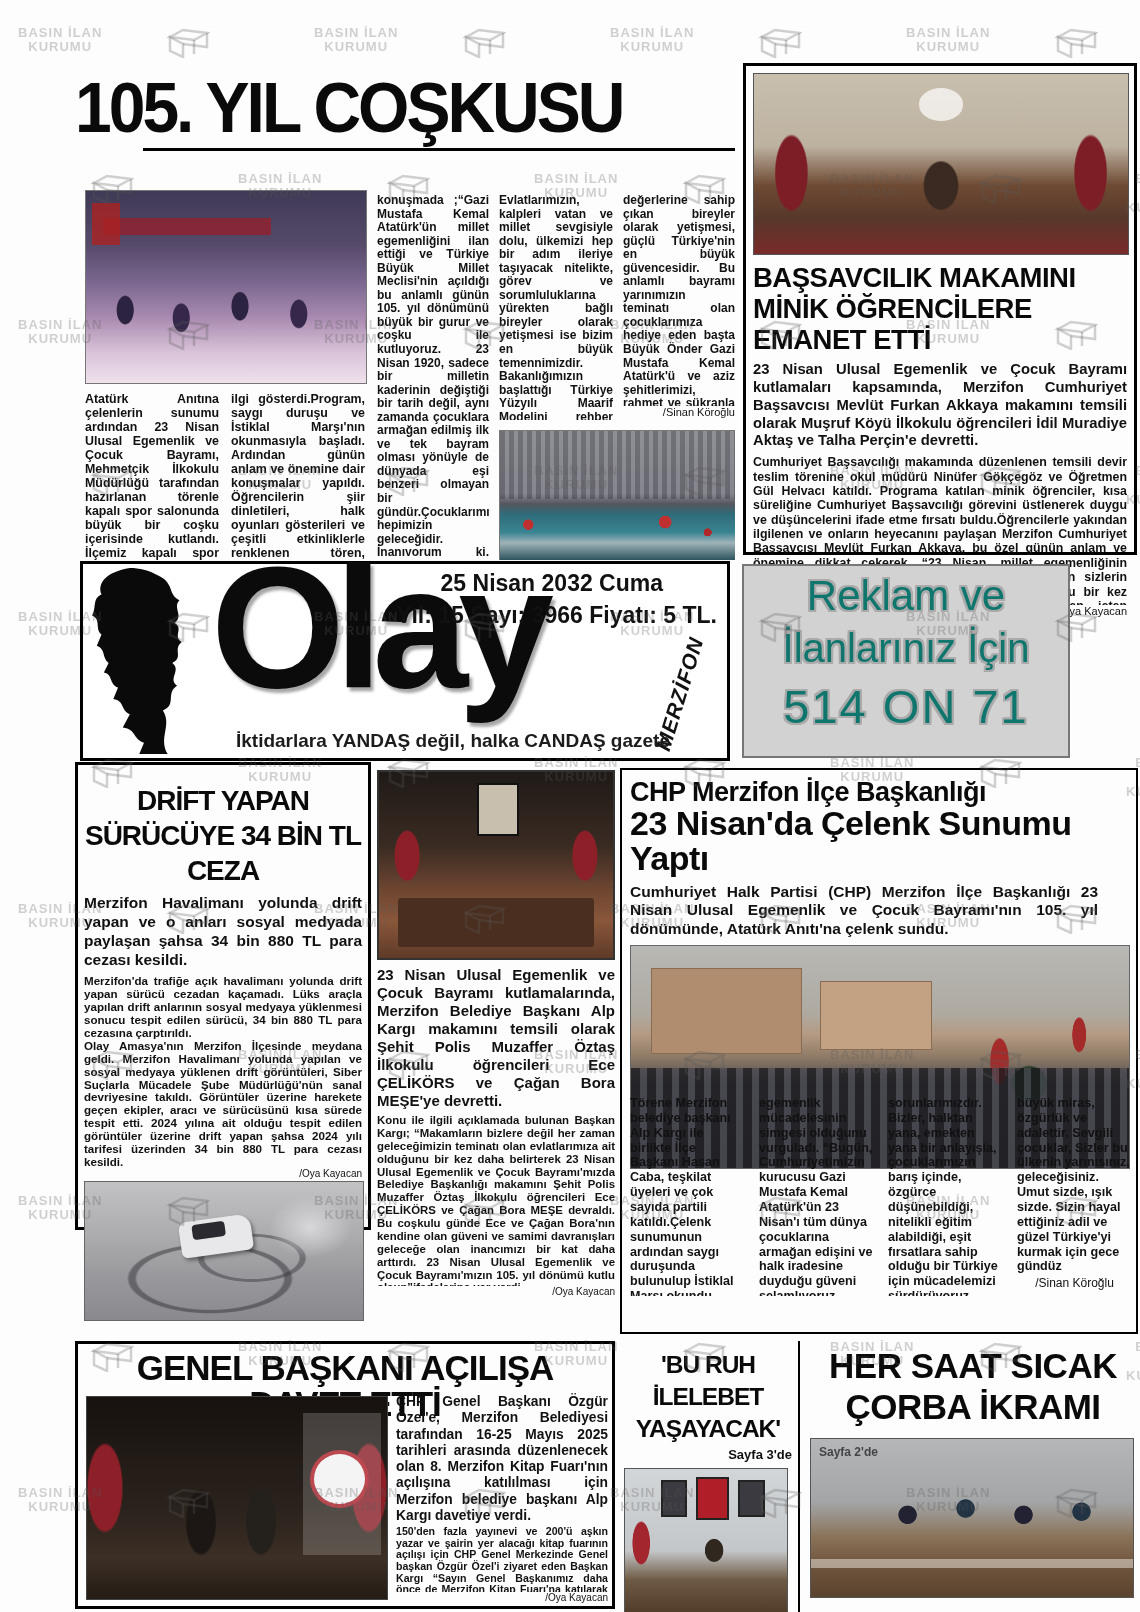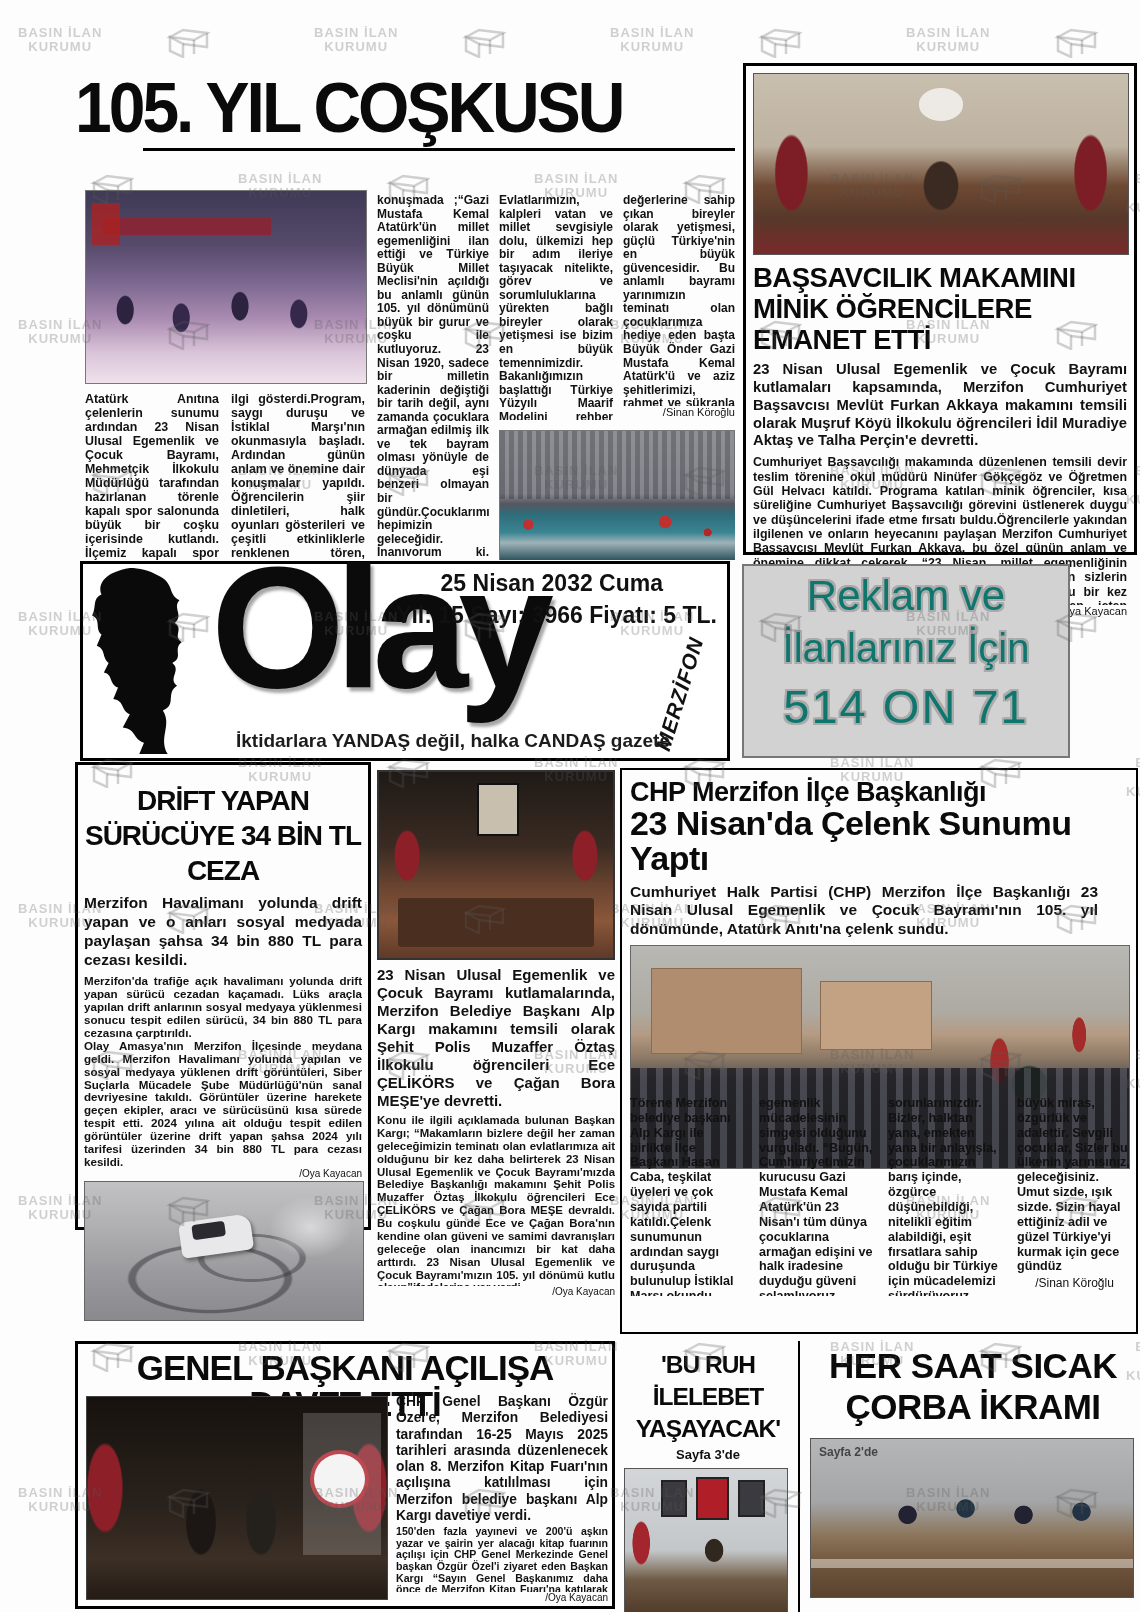--- a/index.html
+++ b/index.html
@@ -172,21 +172,21 @@
     </div>
     <div class="abs" style="left:318px;top:50px;width:212px;height:208px;">
       <div class="black just" style="font-size:13.8px;line-height:1.18;">CHP Genel Başkanı Özgür Özel'e, Merzifon Belediyesi tarafından 16-25 Mayıs 2025 tarihleri arasında düzenlenecek olan 8. Merzifon Kitap Fuarı'nın açılışına katılılması için Merzifon belediye başkanı Alp Kargı davetiye verdi.</div>
       <div class="bold just clip" style="font-size:10.6px;line-height:1.1;margin-top:2px;height:66px;">150'den fazla yayınevi ve 200'ü aşkın yazar ve şairin yer alacağı kitap fuarının açılışı için CHP Genel Merkezinde Genel başkan Özgür Özel'i ziyaret eden Başkan Kargı “Sayın Genel Başkanımız daha önce de Merzifon Kitap Fuarı'na katılarak kitapseverlerle bir araya gelmişti. Bu yılki açılışta da fuarın kültürel zenginliğine katkıda bulunması ve katılımcılarla buluşmasını bekliyoruz”dedi.</div>
       <div class="byline" style="font-size:10px;">/Oya Kayacan</div>
     </div>
   </div>
 
   <div class="abs" style="left:622px;top:1341px;width:178px;height:271px;border-right:2px solid #000;box-sizing:border-box;padding:0 6px 0 2px;">
     <div class="hd" style="font-size:24.5px;text-align:center;line-height:1.3;margin-top:8px;">'BU RUH İLELEBET YAŞAYACAK'</div>
-    <div class="bold" style="font-size:13px;text-align:center;margin-top:2px;">Sayfa 3'de</div>
+    <div class="bold" style="font-size:13px;text-align:right;margin-top:2px;">Sayfa 3'de</div>
     <div class="photo" style="position:relative;width:162px;height:148px;margin-top:6px;border:1px solid #555;
                 background:
                  radial-gradient(14px 34px at 10% 50%, #a3252d 0 60%, transparent 65%),
                  radial-gradient(16px 20px at 55% 55%, #30281f 0 55%, transparent 60%),
                  linear-gradient(180deg,#d3d6d8 0%,#c4c7c9 55%,#6e5a44 75%,#4c3826 100%);">
       <div style="position:absolute;left:22%;top:8%;width:14%;height:22%;background:#3a3a40;border:2px solid #222;"></div>
       <div style="position:absolute;left:44%;top:6%;width:18%;height:26%;background:#b01e28;border:2px solid #222;"></div>
       <div style="position:absolute;left:70%;top:8%;width:14%;height:22%;background:#3a3a40;border:2px solid #222;"></div>
     </div>
   </div>

